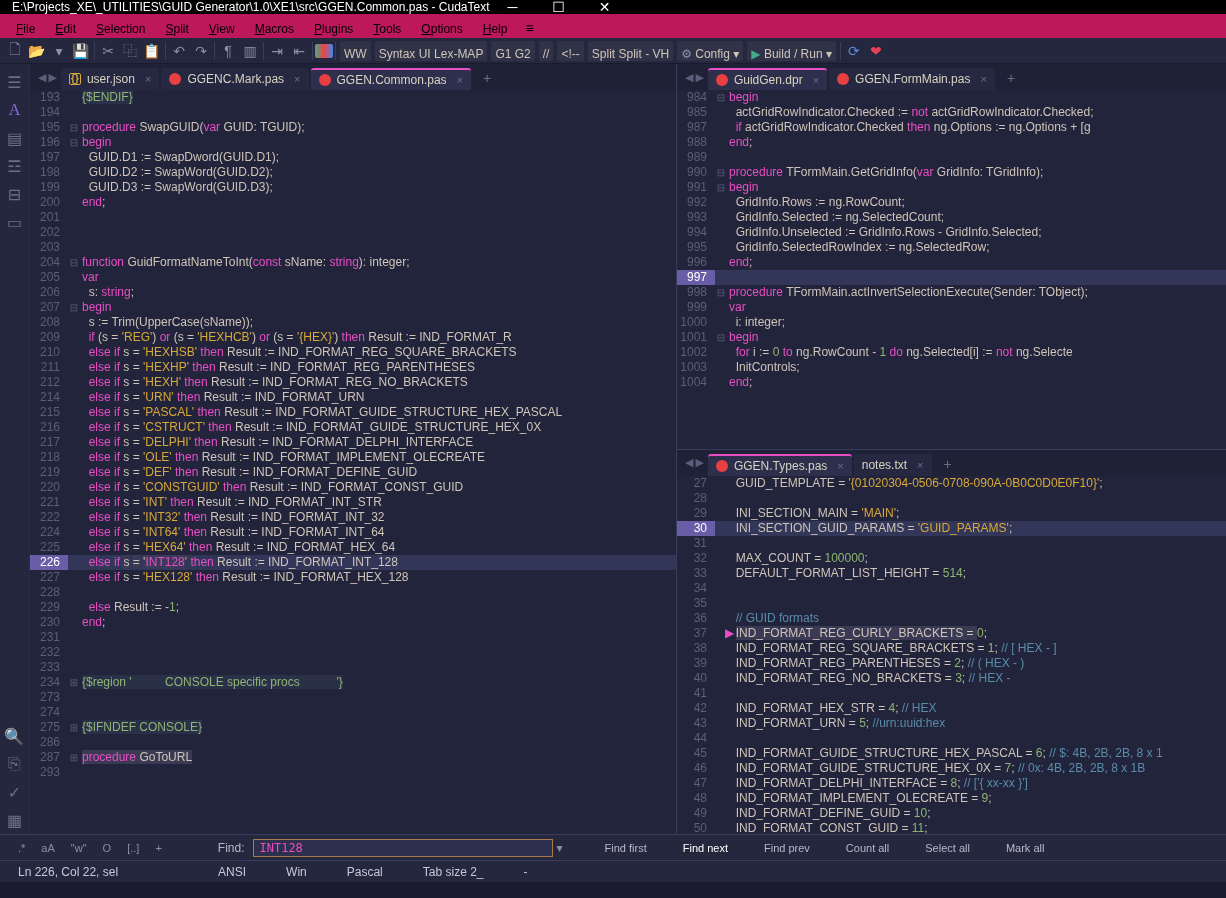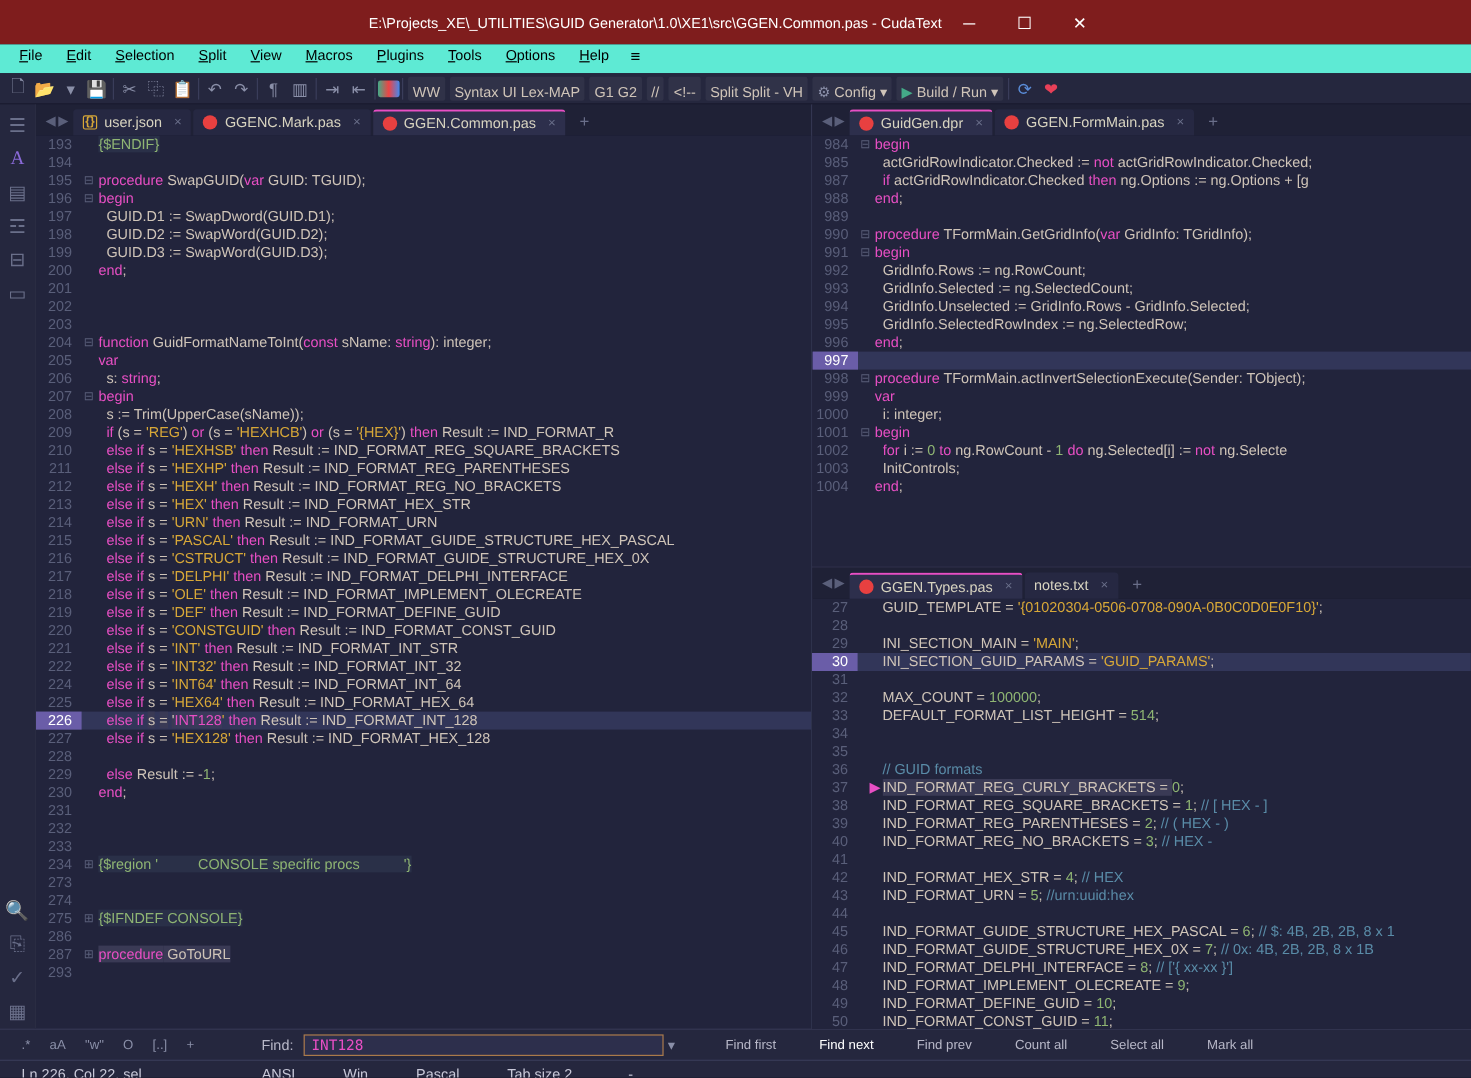--- a/index.html
+++ b/index.html
@@ -1,22 +1,22 @@
 <!DOCTYPE html>
 <html><head>
 <meta charset="utf-8">
 <style>
 *{margin:0;padding:0;box-sizing:border-box;font-family:"Segoe UI",Arial,sans-serif;font-size:12px}
 body{background:#1a1b2e;color:#cfc4b8;overflow:hidden;height:898px;width:1226px}
-.titlebar{background:#7f1d1d;height:37px;display:flex;align-items:center;color:#fff;padding:0 8px;justify-content:center}
+.titlebar{background:#000000;height:14px;display:flex;align-items:center;color:#fff;padding:0 8px;justify-content:flex-start}
 .titlebar-text{font-size:12px;padding-left:4px}
 .titlebar-buttons{display:flex;gap:0}
 .tb-btn{width:46px;height:30px;display:flex;align-items:center;justify-content:center;color:#fff;font-size:14px}
 .tb-close{background:none}
-.menubar{background:#5eead4;height:24px;display:flex;align-items:flex-start;padding:0 6px}
+.menubar{background:#be185d;height:24px;display:flex;align-items:flex-end;padding:0 6px}
 .menu-item{padding:2px 10px;color:#000;font-size:12px;text-decoration:underline;text-decoration-color:transparent}
 .menu-item::first-letter{text-decoration:underline}
 .menu-ham{padding:2px 8px;color:#000;font-size:14px}
 .toolbar{background:#25273e;height:26px;display:flex;align-items:center;padding:0 4px;border-bottom:1px solid #1a1b2e}
 .tb-icon{width:22px;height:22px;display:flex;align-items:center;justify-content:center;color:#8a8fa8;font-size:14px}
 .tb-sep{width:1px;height:18px;background:#3a3d5a;margin:0 2px}
 .tb-group{display:flex;align-items:flex-end;background:#303248;border-radius:2px;padding:0 4px;height:20px;margin:0 2px}
 .main{display:flex;height:calc(100% - 30px - 24px - 26px - 26px - 22px)}
 .sidebar{width:30px;background:#25273e;display:flex;flex-direction:column;align-items:center;padding-top:4px;border-right:1px solid #2a2c42}
 .sb-icon{width:26px;height:26px;display:flex;align-items:center;justify-content:center;color:#6a6f8a;font-size:16px;margin:1px 0}
@@ -191,21 +191,20 @@
           <div class="line"><span class="ln">203</span><span class="fold"></span><span class="txt" style="position:relative"></span></div>
           <div class="line"><span class="ln">204</span><span class="fold">⊟</span><span class="txt" style="position:relative"><span class="cm-kw">function</span> <span class="cm-fn">GuidFormatNameToInt</span>(<span class="cm-kw">const</span> sName: <span class="cm-kw">string</span>): integer;</span></div>
           <div class="line"><span class="ln">205</span><span class="fold"></span><span class="txt" style="position:relative"><span class="cm-kw">var</span></span></div>
           <div class="line"><span class="ln">206</span><span class="fold"></span><span class="txt" style="position:relative">  s: <span class="cm-kw">string</span>;</span></div>
           <div class="line"><span class="ln">207</span><span class="fold">⊟</span><span class="txt" style="position:relative"><span class="cm-kw">begin</span></span></div>
           <div class="line"><span class="ln">208</span><span class="fold"></span><span class="txt" style="position:relative">  s := Trim(UpperCase(sName));</span></div>
           <div class="line"><span class="ln">209</span><span class="fold"></span><span class="txt" style="position:relative">  <span class="cm-kw">if</span> (s = <span class="cm-str">'REG'</span>) <span class="cm-kw">or</span> (s = <span class="cm-str">'HEXHCB'</span>) <span class="cm-kw">or</span> (s = <span class="cm-str">'{HEX}'</span>) <span class="cm-kw">then</span> Result := IND_FORMAT_R</span></div>
           <div class="line"><span class="ln">210</span><span class="fold"></span><span class="txt" style="position:relative">  <span class="cm-kw">else if</span> s = <span class="cm-str">'HEXHSB'</span> <span class="cm-kw">then</span> Result := IND_FORMAT_REG_SQUARE_BRACKETS</span></div>
           <div class="line"><span class="ln">211</span><span class="fold"></span><span class="txt" style="position:relative">  <span class="cm-kw">else if</span> s = <span class="cm-str">'HEXHP'</span> <span class="cm-kw">then</span> Result := IND_FORMAT_REG_PARENTHESES</span></div>
           <div class="line"><span class="ln">212</span><span class="fold"></span><span class="txt" style="position:relative">  <span class="cm-kw">else if</span> s = <span class="cm-str">'HEXH'</span> <span class="cm-kw">then</span> Result := IND_FORMAT_REG_NO_BRACKETS</span></div>
-          <div class="line"><span class="ln">213</span><span class="fold"></span><span class="txt" style="position:relative">  <span class="cm-kw">else if</span> s = <span class="cm-str">'HEX'</span> <span class="cm-kw">then</span> Result := IND_FORMAT_HEX_STR</span></div>
           <div class="line"><span class="ln">214</span><span class="fold"></span><span class="txt" style="position:relative">  <span class="cm-kw">else if</span> s = <span class="cm-str">'URN'</span> <span class="cm-kw">then</span> Result := IND_FORMAT_URN</span></div>
           <div class="line"><span class="ln">215</span><span class="fold"></span><span class="txt" style="position:relative">  <span class="cm-kw">else if</span> s = <span class="cm-str">'PASCAL'</span> <span class="cm-kw">then</span> Result := IND_FORMAT_GUIDE_STRUCTURE_HEX_PASCAL</span></div>
           <div class="line"><span class="ln">216</span><span class="fold"></span><span class="txt" style="position:relative">  <span class="cm-kw">else if</span> s = <span class="cm-str">'CSTRUCT'</span> <span class="cm-kw">then</span> Result := IND_FORMAT_GUIDE_STRUCTURE_HEX_0X</span></div>
           <div class="line"><span class="ln">217</span><span class="fold"></span><span class="txt" style="position:relative">  <span class="cm-kw">else if</span> s = <span class="cm-str">'DELPHI'</span> <span class="cm-kw">then</span> Result := IND_FORMAT_DELPHI_INTERFACE</span></div>
           <div class="line"><span class="ln">218</span><span class="fold"></span><span class="txt" style="position:relative">  <span class="cm-kw">else if</span> s = <span class="cm-str">'OLE'</span> <span class="cm-kw">then</span> Result := IND_FORMAT_IMPLEMENT_OLECREATE</span></div>
           <div class="line"><span class="ln">219</span><span class="fold"></span><span class="txt" style="position:relative">  <span class="cm-kw">else if</span> s = <span class="cm-str">'DEF'</span> <span class="cm-kw">then</span> Result := IND_FORMAT_DEFINE_GUID</span></div>
           <div class="line"><span class="ln">220</span><span class="fold"></span><span class="txt" style="position:relative">  <span class="cm-kw">else if</span> s = <span class="cm-str">'CONSTGUID'</span> <span class="cm-kw">then</span> Result := IND_FORMAT_CONST_GUID</span></div>
           <div class="line"><span class="ln">221</span><span class="fold"></span><span class="txt" style="position:relative">  <span class="cm-kw">else if</span> s = <span class="cm-str">'INT'</span> <span class="cm-kw">then</span> Result := IND_FORMAT_INT_STR</span></div>
           <div class="line"><span class="ln">222</span><span class="fold"></span><span class="txt" style="position:relative">  <span class="cm-kw">else if</span> s = <span class="cm-str">'INT32'</span> <span class="cm-kw">then</span> Result := IND_FORMAT_INT_32</span></div>
           <div class="line"><span class="ln">224</span><span class="fold"></span><span class="txt" style="position:relative">  <span class="cm-kw">else if</span> s = <span class="cm-str">'INT64'</span> <span class="cm-kw">then</span> Result := IND_FORMAT_INT_64</span></div>

